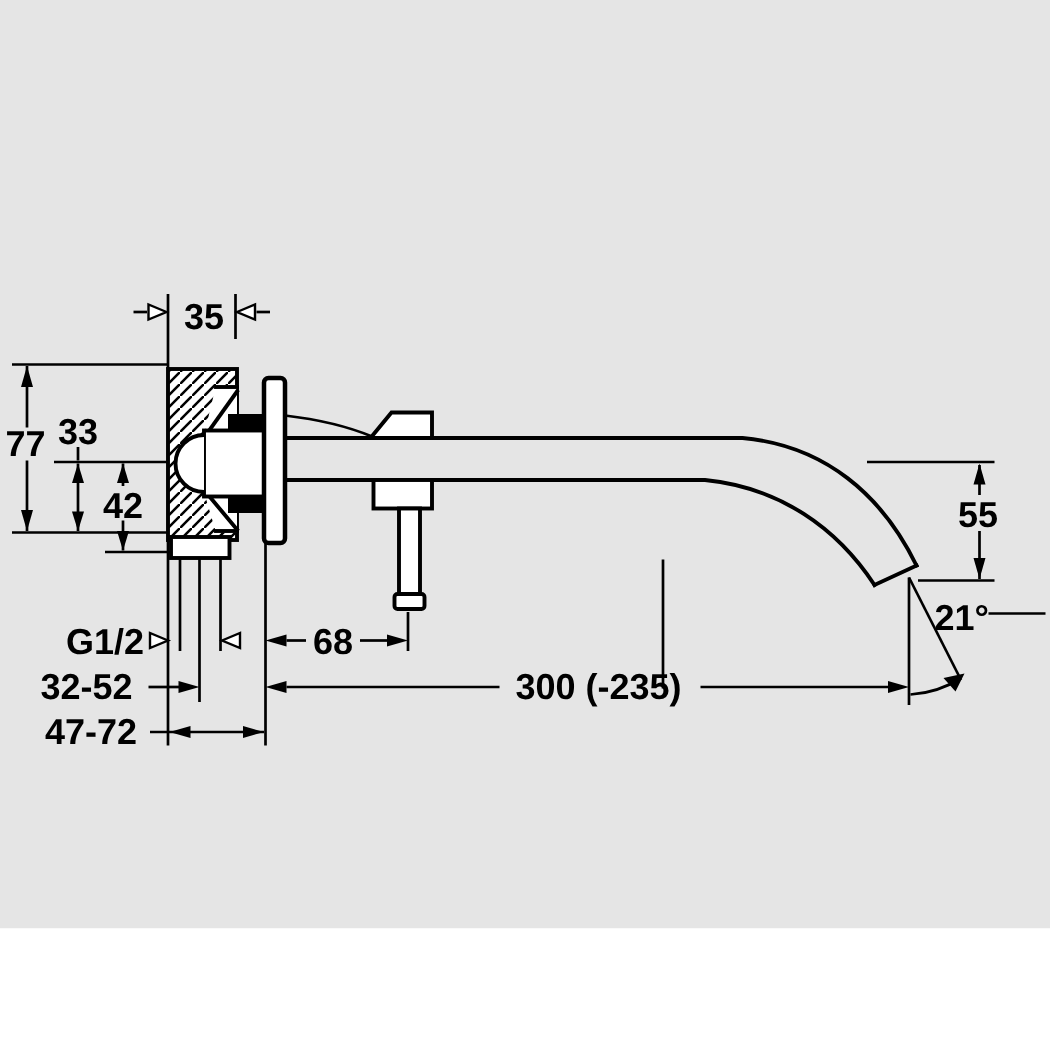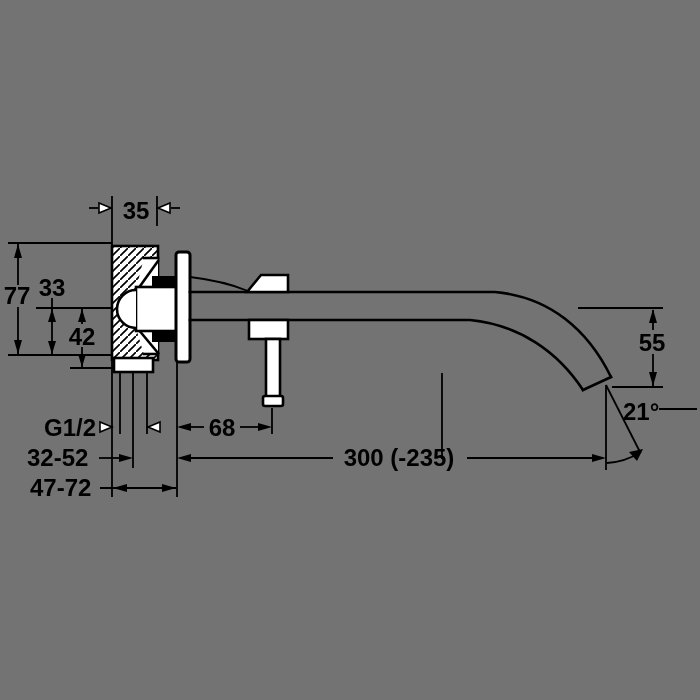--- a/index.html
+++ b/index.html
@@ -1,16 +1,16 @@
 <!DOCTYPE html>
 <html><head>
 <meta charset="utf-8">
 <style>
   html,body{margin:0;padding:0;background:#ffffff;}
-  .stage{width:700px;height:700px;background:#737373;position:relative;overflow:hidden;}
+  .stage{width:700px;height:619px;background:#e5e5e5;position:relative;overflow:hidden;}
   svg{display:block;}
   .dimtext{
     font-family:"Liberation Sans", sans-serif;
     font-weight:700;
     font-size:24px;
     fill:#000000;
   }
   .thick{stroke:#000000;stroke-width:2.6;fill:none;stroke-linecap:square;}
   .thick-f{stroke:#000000;stroke-width:2.6;fill:#ffffff;}
   .thin{stroke:#000000;stroke-width:1.8;fill:none;stroke-linecap:butt;}

